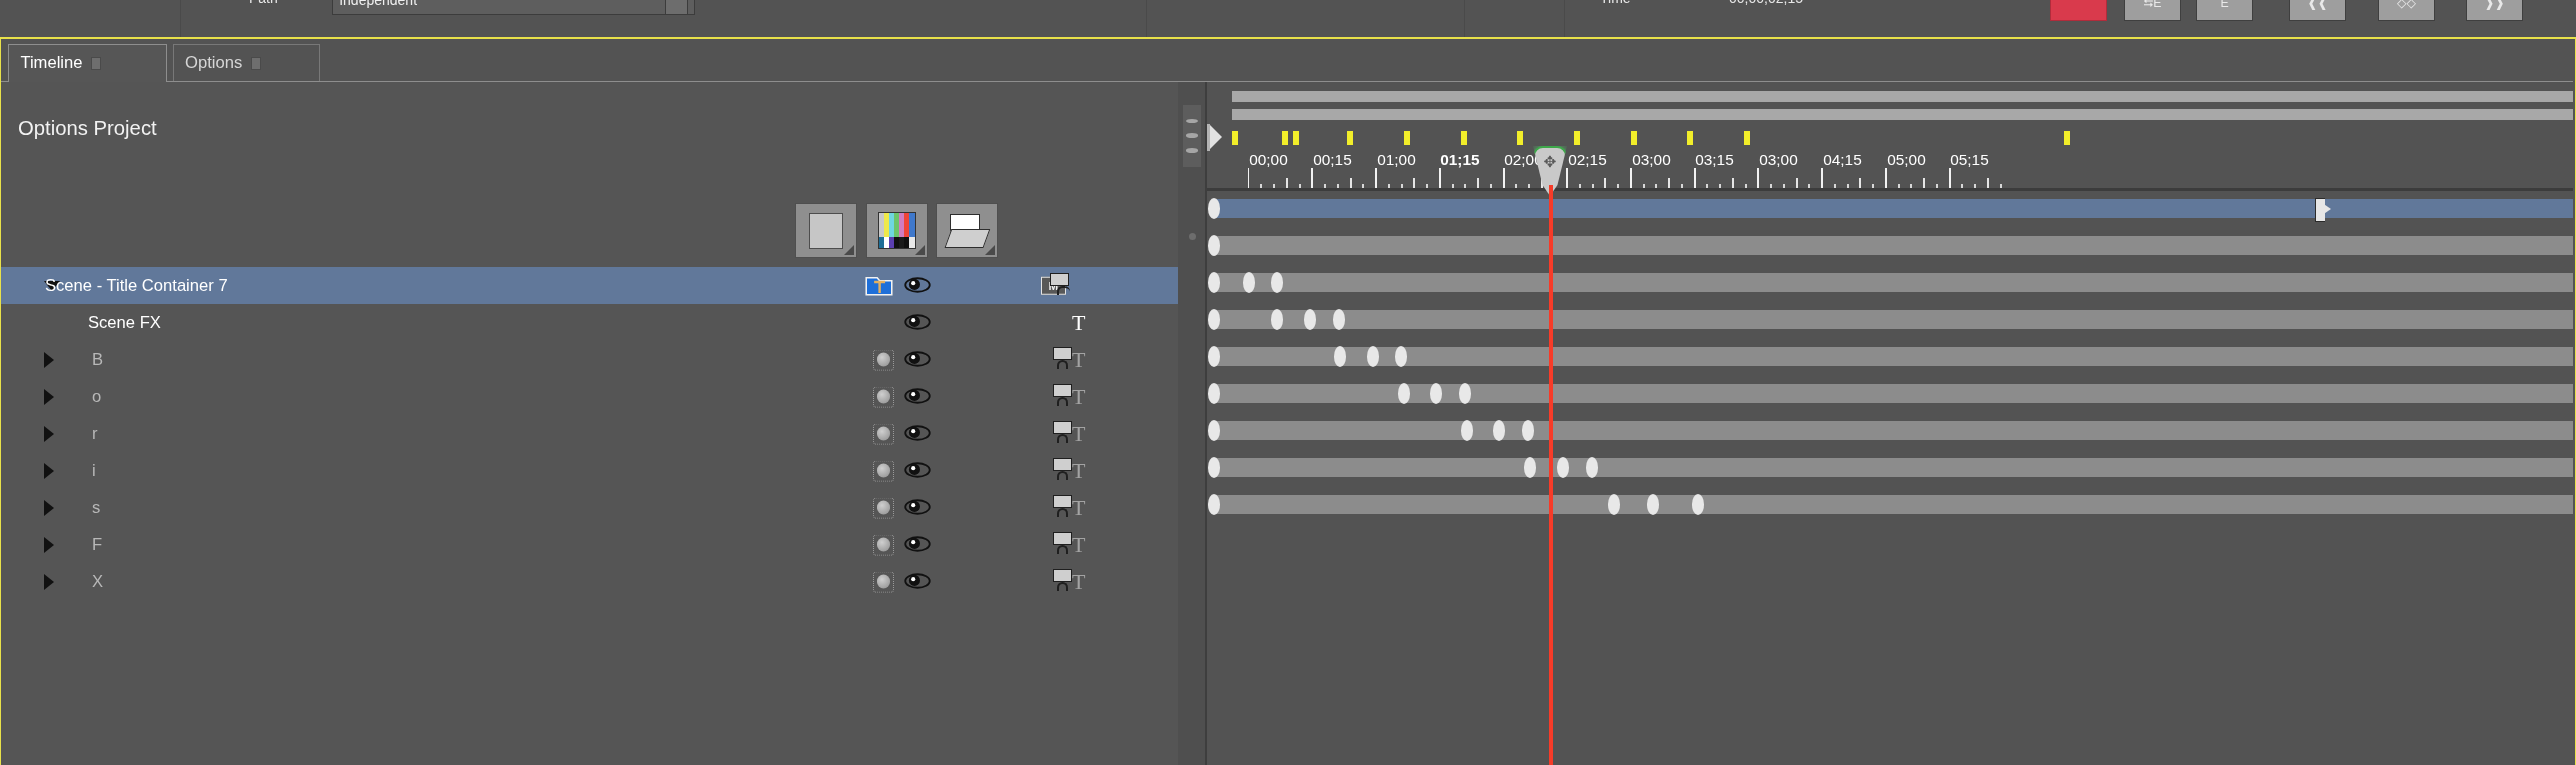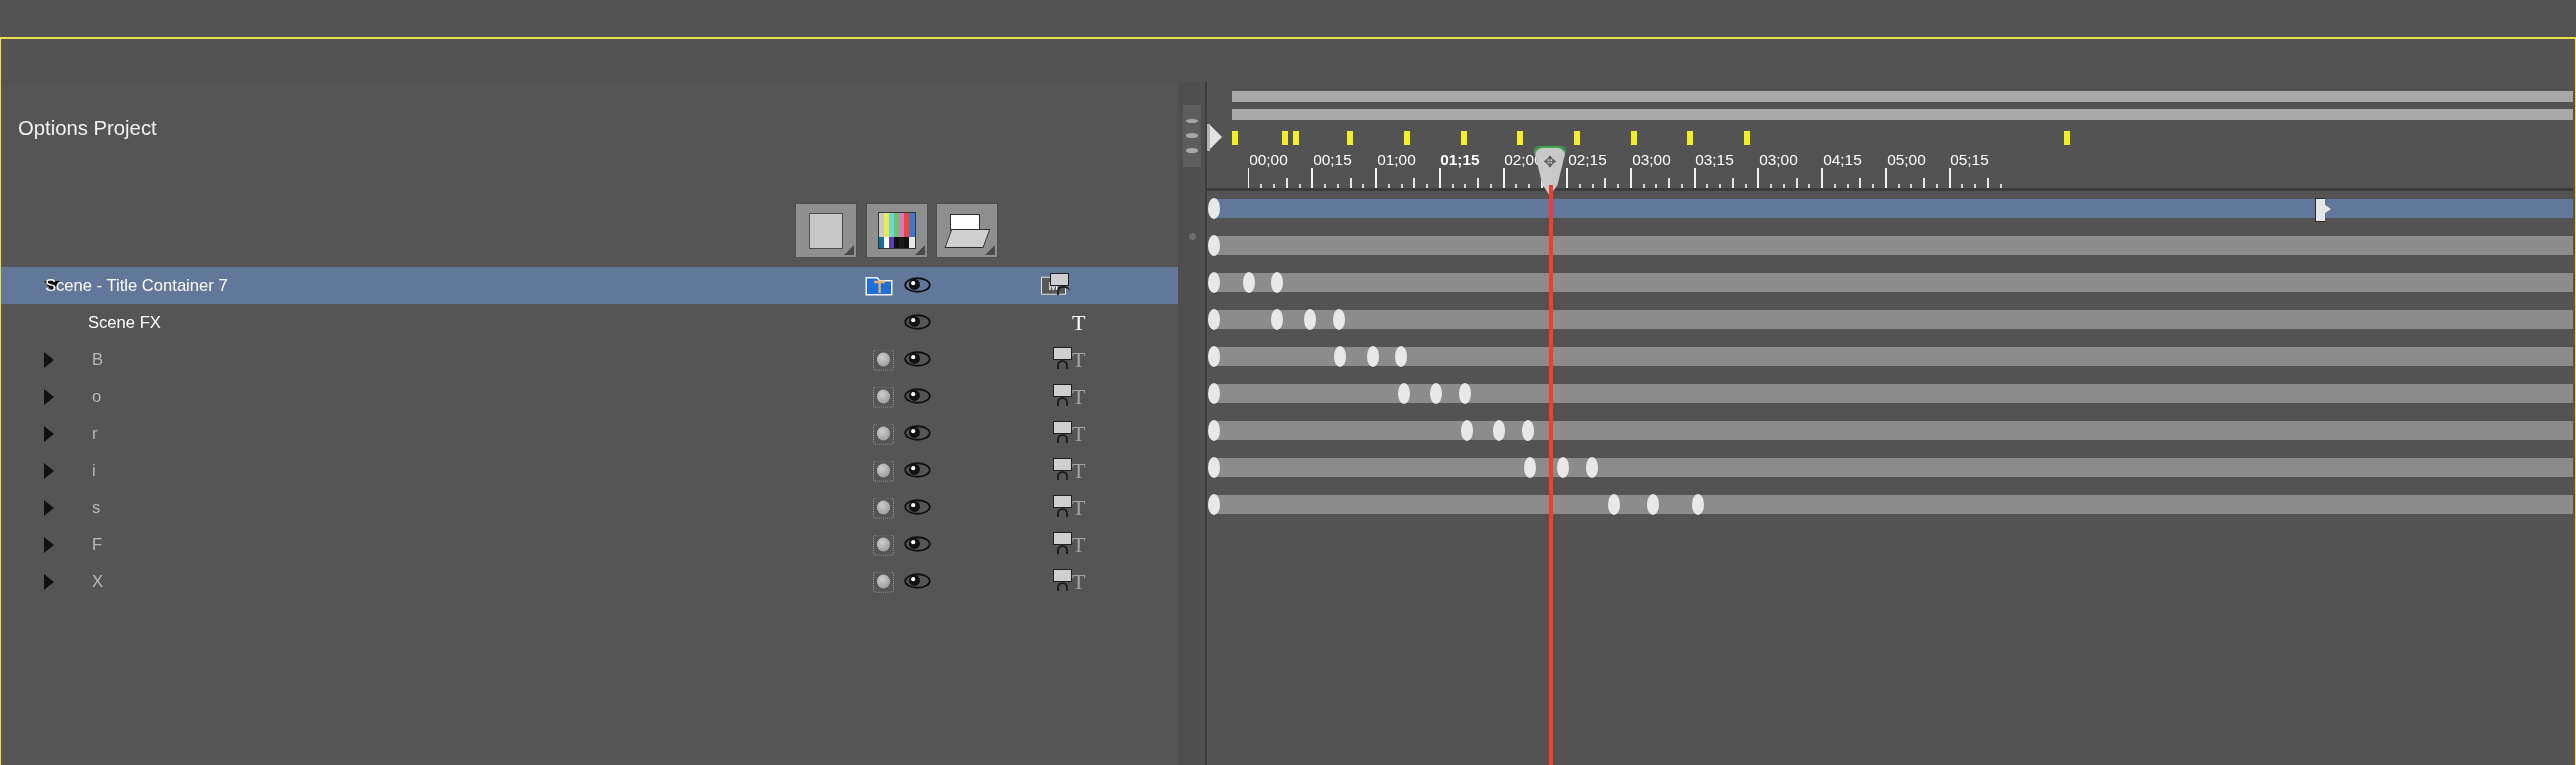--- a/index.html
+++ b/index.html
@@ -159,23 +159,54 @@
     clip-path: polygon(0% 0%, 100% 0%, 72% 78%, 50% 100%, 28% 78%);
     display:flex; align-items:flex-start; justify-content:center;
   }
   .phhandle .pin span { color:#5a5a5a; font-size:15.4px; margin-top:6.2px; line-height:1; }
 </style>
 </head>
 <body>
 
 <div class="app">
 
+  <div class="topstrip">
+    <div class="vdiv" style="left:180px"></div>
+    <div class="vdiv" style="left:1146px"></div>
+    <div class="vdiv" style="left:1464px"></div>
+    <div class="vdiv" style="left:1564px"></div>
+
+    <div class="ts-label" style="left:249px; top:-9.9px">Path</div>
+    <div class="ts-field" style="left:332px; top:-14.8px; width:363px; height:29.6px">Independent</div>
+    <div class="ts-spin" style="left:665px; top:-14.8px; height:29.6px"></div>
+
+    <div class="ts-label" style="left:1600px; top:-9.9px">Time</div>
+    <div class="ts-label" style="left:1729px; top:-9.9px">00;00;02;15</div>
+
+    <div class="ts-btn red" style="left:2050px; top:-16px; width:57px; height:37px"></div>
+    <div class="ts-btn" style="left:2124px; top:-16px; width:57px; height:37px">⮀E</div>
+    <div class="ts-btn" style="left:2196px; top:-16px; width:57px; height:37px">E</div>
+    <div class="ts-btn" style="left:2289px; top:-16px; width:57px; height:37px">❰❰</div>
+    <div class="ts-btn" style="left:2378px; top:-16px; width:57px; height:37px">◇◇</div>
+    <div class="ts-btn" style="left:2466px; top:-16px; width:57px; height:37px">❱❱</div>
+  </div>
 
   <div class="focusframe">
 
+    <div class="tabbar">
+      <div class="tab active" style="left:7.4px; width:159px">
+        <span>Timeline</span>
+        <span class="tabsq"></span>
+      </div>
+      <div class="tab" style="left:172px; width:147px">
+        <span>Options</span>
+        <span class="tabsq"></span>
+      </div>
+      <div class="tabline"></div>
+    </div>
 
     <div class="leftpanel">
 
       <div class="proj-title">Options Project</div>
 
       <div class="btnrow">
         <div class="ibtn">
           <div class="sw-plain"></div>
           <div class="corner"></div>
         </div>

